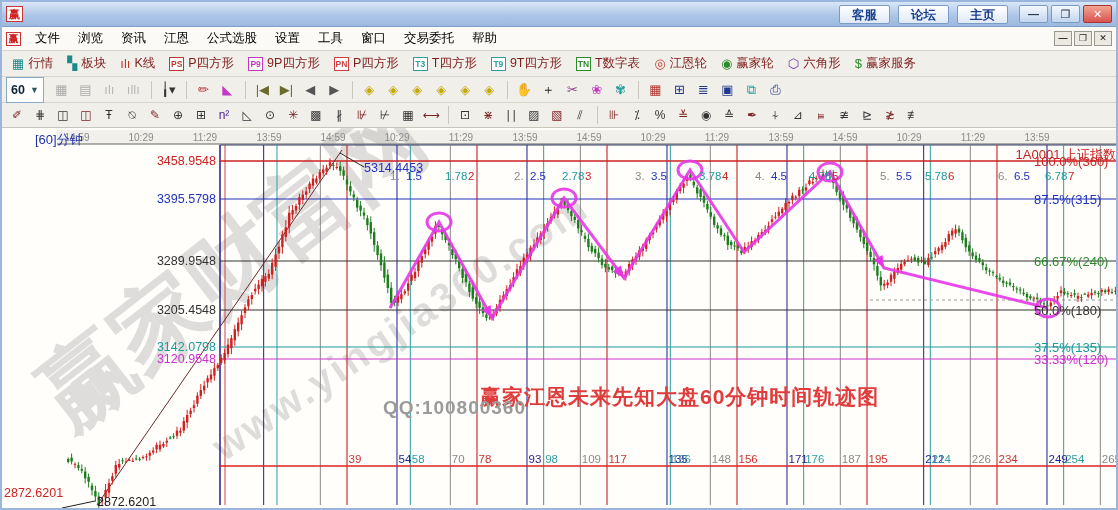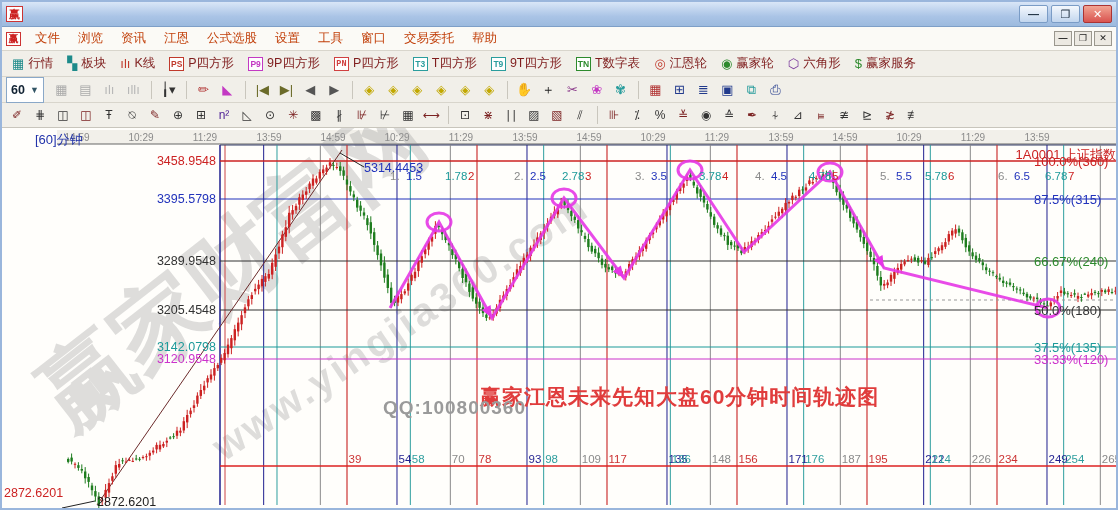--- a/index.html
+++ b/index.html
@@ -16,21 +16,21 @@
     font-weight:bold;font-size:11px;line-height:14px;text-align:center;margin-right:5px;}
   .title-text{font-size:12.5px;color:#1a2333;flex:0 1 auto;white-space:nowrap;}
   .title-spacer{flex:1;}
   .qbtn{height:19px;padding:1px 12px;margin-right:8px;font-size:12.5px;font-weight:bold;color:#1a3f8f;
     background:linear-gradient(#ffffff,#dfe9f6);border:1px solid #7a9cc6;border-radius:2px;}
   .winbtn{width:29px;height:18px;margin-left:3px;border:1px solid #7a9cc6;border-radius:2px;
     background:linear-gradient(#f4f8fd,#c2d6ee);color:#234;font-size:11px;line-height:16px;text-align:center;font-weight:bold;}
   .winbtn.close{background:linear-gradient(#f2a593,#d9534f);border-color:#a33;color:#fff;}
   
   .menubar{height:24px;display:flex;align-items:center;background:#fbfaf6;border-bottom:1px solid #d8d5cc;padding:0 4px;}
-  .menu-item{font-size:12.5px;color:#c2410c;padding:12px 9px;cursor:default;}
+  .menu-item{font-size:12.5px;color:#000000;padding:12px 9px;cursor:default;}
   .menu-spacer{flex:1;}
   .childbtn{width:18px;height:15px;margin-left:2px;border:1px solid #9a978e;background:#ece9e2;
     color:#222;font-size:9px;line-height:13px;text-align:center;font-weight:bold;}
   
   .toolbar{display:flex;align-items:center;background:#f1efe9;border-bottom:1px solid #d8d5cc;padding:0 4px;}
   .tb1{height:26px;}.tb2{height:26px;}.tb3{height:25px;border-bottom:1px solid #c8c5bc;}
   .tb-btn{display:flex;align-items:center;padding:2px 5px;margin-right:2px;border:1px solid transparent;border-radius:2px;}
   .tbi{font-size:13px;margin-right:4px;line-height:14px;}
   .tbl{font-size:12.5px;color:#7f1d1d;white-space:nowrap;}
   .lbx{display:inline-block;width:15px;height:14px;border:1px solid;font-size:8.5px;font-weight:bold;
@@ -55,20 +55,21 @@
   .low-black{left:95px;top:367px;font-size:12.5px;color:#222;}
 </style>
 </head>
 <body>
 
 <div class="window">
 
   <div class="titlebar">
     <div class="logo">赢</div>
     <div class="title-spacer"></div>
+    <div id="quick-buttons"><button class="qbtn">客服</button><button class="qbtn">论坛</button><button class="qbtn">主页</button></div>
     <div class="winbtn">—</div>
     <div class="winbtn">❐</div>
     <div class="winbtn close">✕</div>
   </div>
 
   <div class="menubar">
     <div class="logo" style="width:15px;height:14px;line-height:12px;font-size:10px;">赢</div>
     <div id="menu-items" style="display:flex;">
         <div class="menu-item">文件</div>
         <div class="menu-item">浏览</div>
@@ -102,21 +103,21 @@
       </div>
       <div class="tb-btn">
         <span class="lbx" style="color: rgb(192, 57, 43); border-color: rgb(192, 57, 43);">PS</span>
         <span class="tbl">P四方形</span>
       </div>
       <div class="tb-btn">
         <span class="lbx" style="color: rgb(195, 57, 195); border-color: rgb(195, 57, 195);">P9</span>
         <span class="tbl">9P四方形</span>
       </div>
       <div class="tb-btn">
-        <span class="lbx" style="color: rgb(208, 64, 64); border-color: rgb(208, 64, 64); font-family: Liberation Mono, monospace;">PN</span>
+        <span class="lbx" style="color: rgb(208, 64, 64); border-color: rgb(208, 64, 64);">PN</span>
         <span class="tbl">P四方形</span>
       </div>
       <div class="tb-btn">
         <span class="lbx" style="color: rgb(42, 157, 157); border-color: rgb(42, 157, 157);">T3</span>
         <span class="tbl">T四方形</span>
       </div>
       <div class="tb-btn">
         <span class="lbx" style="color: rgb(42, 157, 157); border-color: rgb(42, 157, 157);">T9</span>
         <span class="tbl">9T四方形</span>
       </div>

